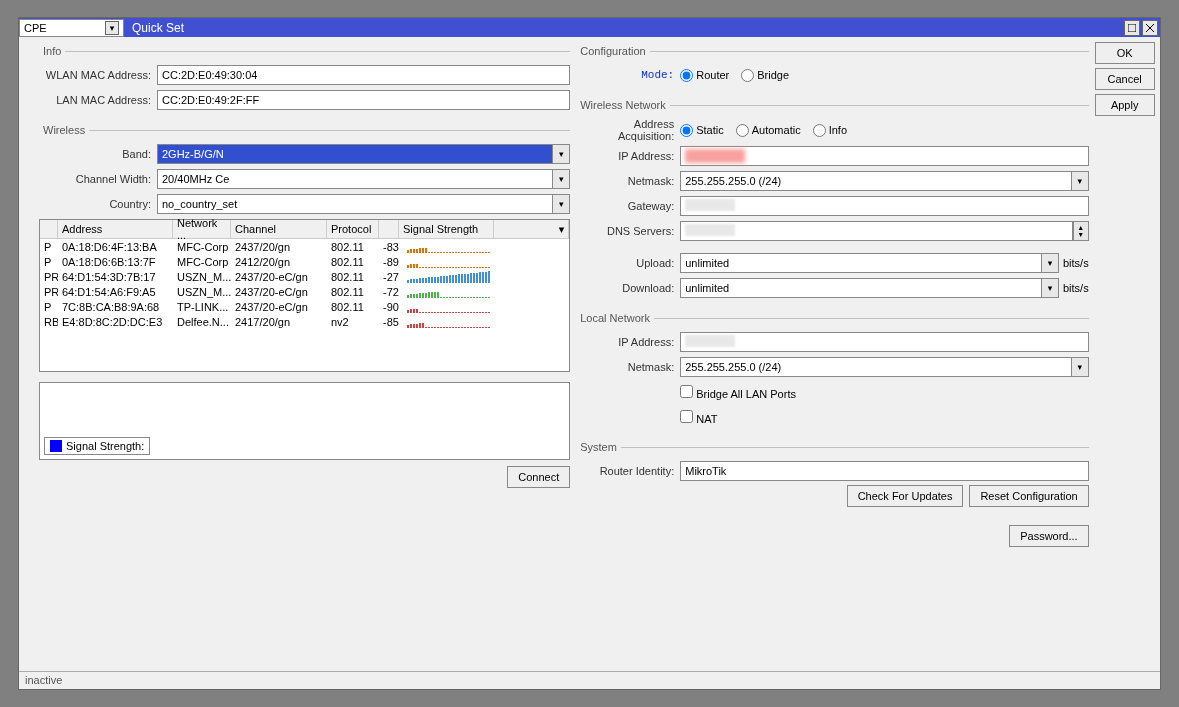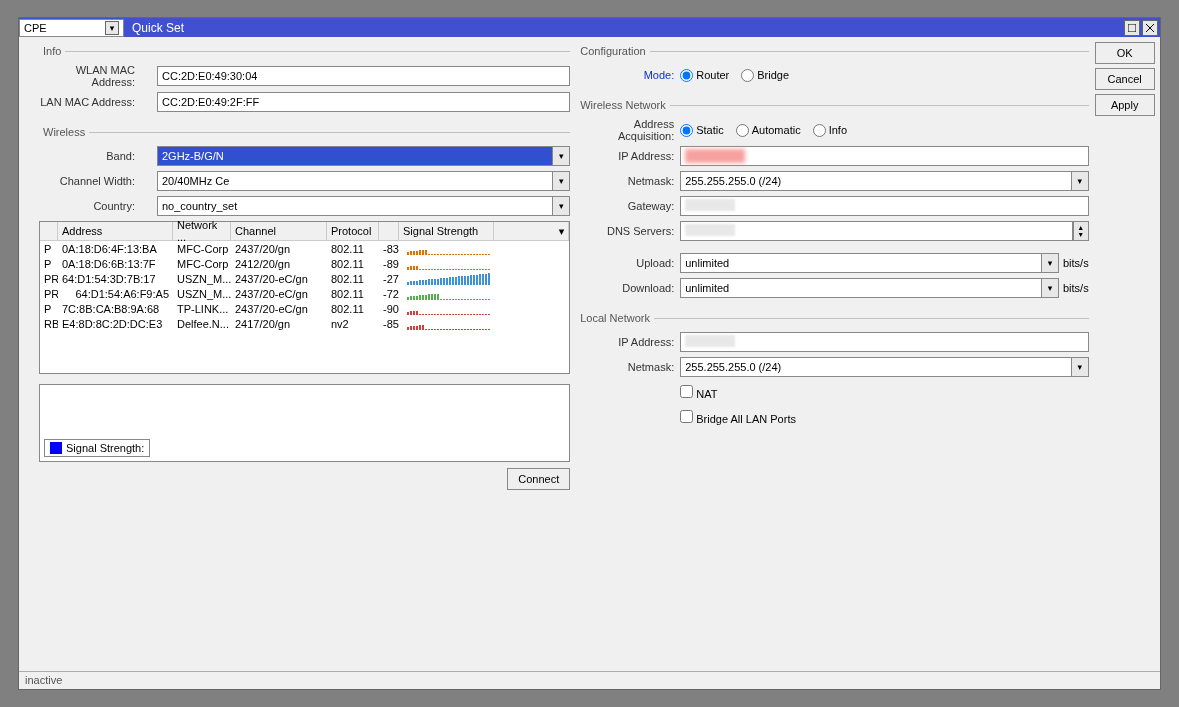--- a/index.html
+++ b/index.html
@@ -11,21 +11,21 @@
 .tb-title { margin-left: 8px; font-size: 12px; }
 .tb-icons { margin-left: auto; display: flex; }
 .tb-icons .ic { width: 16px; height: 16px; border: 1px solid #666; background: #e8e8e8; margin-right: 2px; display: flex; align-items: center; justify-content: center; color: #000; }
 .content { display: flex; height: 635px; }
 .leftcol { width: 549px; padding: 6px 6px 4px 6px; margin-left: 14px; }
 .rightcol { width: 524px; padding: 6px 6px 4px 0; }
 .buttonscol { width: 66px; padding: 5px 5px 0 0; }
 fieldset { border: 1px solid #c0c0c0; border-left: none; border-right: none; border-bottom: none; margin: 2px 0 8px 0; padding: 4px 0 2px 0; position: relative; }
 fieldset legend { padding: 0 4px; color: #555; font-size: 11px; }
 .row { display: flex; align-items: center; margin: 3px 0; min-height: 22px; }
-.lbl { width: 118px; text-align: right; padding-right: 22px; color: #333; }
+.lbl { width: 118px; text-align: right; padding-right: 6px; color: #333; }
 .lbl-r { width: 104px; text-align: right; padding-right: 6px; color: #333; }
 .val { flex: 1; }
 .input { width: 100%; height: 20px; border: 1px solid #888; background: #fff; padding: 2px 4px; font-size: 11px; }
 .input-dd { display: flex; }
 .input-dd input { flex: 1; height: 20px; border: 1px solid #888; border-right: none; padding: 2px 4px; font-size: 11px; }
 .dd-arrow { width: 18px; height: 20px; border: 1px solid #888; background: #e8e8e8; display: flex; align-items: center; justify-content: center; font-size: 9px; cursor: pointer; }
 .sel { background: #3050d0; color: #fff; }
 .grid { border: 1px solid #888; background: #fff; margin-top: 4px; }
 .ghead { display: flex; background: #f0f0f0; border-bottom: 1px solid #ccc; }
 .gh { border-right: 1px solid #ccc; padding: 2px 4px; font-size: 11px; height: 18px; display: flex; align-items: center; position: relative; }
@@ -37,21 +37,21 @@
 .gridbody { height: 132px; overflow: hidden; }
 .sigbox { border: 1px solid #888; background: #fff; height: 78px; margin-top: 10px; position: relative; }
 .siglabel { position: absolute; bottom: 4px; left: 4px; border: 1px solid #888; background: #fff; padding: 2px 5px; display: flex; align-items: center; gap: 4px; }
 .siglabel .sq { width: 12px; height: 12px; background: #0000ff; }
 .btn { height: 22px; border: 1px solid #888; background: #efefef; padding: 2px 10px; cursor: pointer; font-size: 11px; min-width: 56px; }
 .rbtn { width: 60px; margin-bottom: 4px; }
 .statusbar { position: absolute; left: 0; right: 0; bottom: 0; height: 18px; border-top: 1px solid #aaa; background: #f0f0f0; padding: 2px 6px; font-size: 11px; color: #555; }
 .radio-row { display: flex; gap: 12px; align-items: center; }
 .radio-row label { display: flex; align-items: center; gap: 3px; }
 input[type=radio], input[type=checkbox] { margin: 0; }
-.blue-lbl { color: #1030d0; }
+.blue-lbl { color: #1030d0; font-family: Liberation Mono, monospace; }
 .redacted-red { background: #f7a0a0; width: 60px; height: 14px; display: inline-block; filter: blur(2px); }
 .redacted-gray { background: #e8e8e8; width: 50px; height: 12px; display: inline-block; filter: blur(1px); }
 .unit { margin-left: 4px; }
 .updown { width: 16px; height: 20px; border: 1px solid #888; background: #e8e8e8; display: flex; flex-direction: column; align-items: center; justify-content: center; font-size: 7px; line-height: 7px; }
 </style>
 </head>
 <body>
 
 <div class="window">
   <div class="titlebar">
@@ -235,21 +235,21 @@
                   <span style="height: 9.6px; background: rgb(64, 144, 216);"></span>
                   <span style="height: 9.9px; background: rgb(64, 144, 216);"></span>
                   <span style="height: 10.2px; background: rgb(64, 144, 216);"></span>
                   <span style="height: 10.5px; background: rgb(64, 144, 216);"></span>
                   <span style="height: 10.8px; background: rgb(64, 144, 216);"></span>
                   <span style="height: 11.1px; background: rgb(64, 144, 216);"></span>
                 </div>
               </div>
               <div class="grow">
                 <div class="gc" style="width: 18px;">PR</div>
-                <div class="gc" style="width: 115px; text-align: right;">64:D1:54:A6:F9:A5</div>
+                <div class="gc" style="width: 115px;">64:D1:54:A6:F9:A5</div>
                 <div class="gc" style="width: 58px;">USZN_M...</div>
                 <div class="gc" style="width: 96px;">2437/20-eC/gn</div>
                 <div class="gc" style="width: 52px;">802.11</div>
                 <div class="gc" style="width: 24px; text-align: right;">-72</div>
                 <div class="sigbars" style="width: 150px;">
                   <span style="height: 3px; background: rgb(80, 176, 80);"></span>
                   <span style="height: 3.3px; background: rgb(80, 176, 80);"></span>
                   <span style="height: 3.6px; background: rgb(80, 176, 80);"></span>
                   <span style="height: 3.9px; background: rgb(80, 176, 80);"></span>
                   <span style="height: 4.2px; background: rgb(80, 176, 80);"></span>
@@ -461,28 +461,42 @@
         </div>
         <div class="row">
           <div class="lbl-r">Netmask:</div>
           <div class="val input-dd">
             <input value="255.255.255.0 (/24)" style="">
             <div class="dd-arrow">▾</div>
           </div>
         </div>
         <div class="row">
             <div class="lbl-r"></div>
+            <label><input type="checkbox" style=""> <span>Bridge All LAN Ports</span></label>
+          </div>
+        <div class="row">
+            <div class="lbl-r"></div>
             <label><input type="checkbox" style=""> <span>NAT</span></label>
           </div>
-        <div class="row">
-            <div class="lbl-r"></div>
-            <label><input type="checkbox" style=""> <span>Bridge All LAN Ports</span></label>
-          </div>
       </fieldset>
 
+      <fieldset>
+        <legend>System</legend>
+        <div class="row">
+          <div class="lbl-r">Router Identity:</div>
+          <div class="val"><input class="input" value="MikroTik" style=""></div>
+        </div>
+        <div class="row" style="justify-content:flex-end;gap:6px">
+          <button class="btn">Check For Updates</button>
+          <button class="btn">Reset Configuration</button>
+        </div>
+        <div class="row" style="justify-content:flex-end;margin-top:18px">
+          <button class="btn">Password...</button>
+        </div>
+      </fieldset>
     </div>
 
     <div class="buttonscol">
       <button class="btn rbtn">OK</button>
       <button class="btn rbtn">Cancel</button>
       <button class="btn rbtn">Apply</button>
     </div>
   </div>
 
   <div class="statusbar">inactive</div>

